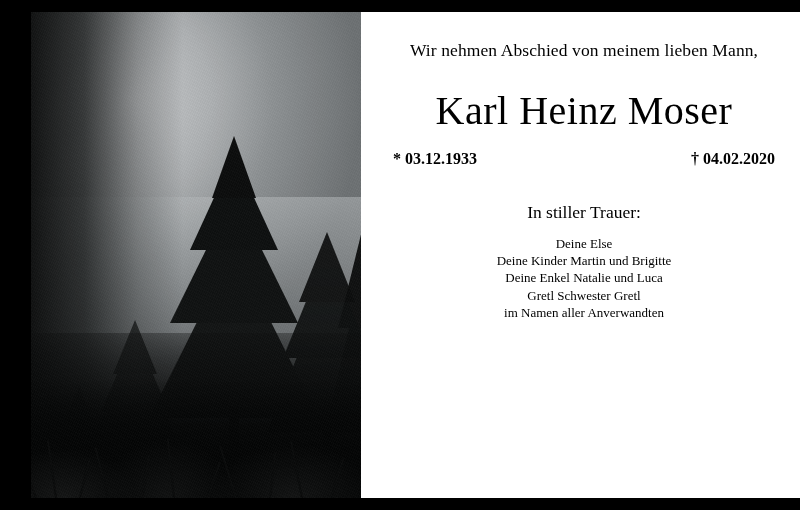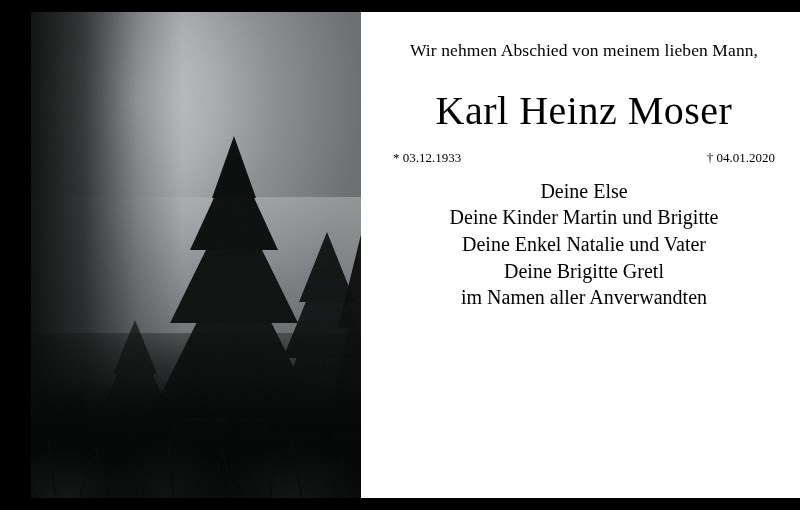--- a/index.html
+++ b/index.html
@@ -131,30 +131,31 @@
   .name {
     margin-top: 24px;
     font-size: 40px;
     letter-spacing: .5px;
     white-space: nowrap;
   }
   .dates {
     margin-top: 16px;
     display: flex;
     justify-content: space-between;
-    font-size: 13px;
+    font-size: 16px;
     padding: 0 6px;
+    font-weight: bold;
   }
   .mourning-head {
     margin-top: 34px;
     font-size: 17.5px;
   }
   .mourners {
     margin-top: 12px;
-    font-size: 20px;
+    font-size: 13px;
     line-height: 1.33;
   }
   .service {
     margin-top: 34px;
     font-size: 17.5px;
     line-height: 1.33;
   }
 </style>
 </head>
 <body>
@@ -220,29 +221,30 @@
 
     <div class="text">
       <div class="intro">
         <div>Wir nehmen Abschied von meinem lieben Mann,</div>
       </div>
 
       <div class="name">Karl Heinz Moser</div>
 
       <div class="dates">
         <span>* 03.12.1933</span>
-        <span>† 04.01.2020</span>
-      </div>
-
+        <span>† 04.02.2020</span>
+      </div>
+
+      <div class="mourning-head">In stiller Trauer:</div>
 
       <div class="mourners">
         <div>Deine Else</div>
         <div>Deine Kinder Martin und Brigitte</div>
-        <div>Deine Enkel Natalie und Vater</div>
-        <div>Deine Brigitte Gretl</div>
+        <div>Deine Enkel Natalie und Luca</div>
+        <div>Gretl Schwester Gretl</div>
         <div>im Namen aller Anverwandten</div>
       </div>
 
 
     </div>
 
   </div>
 </div>
 
 </body></html>

